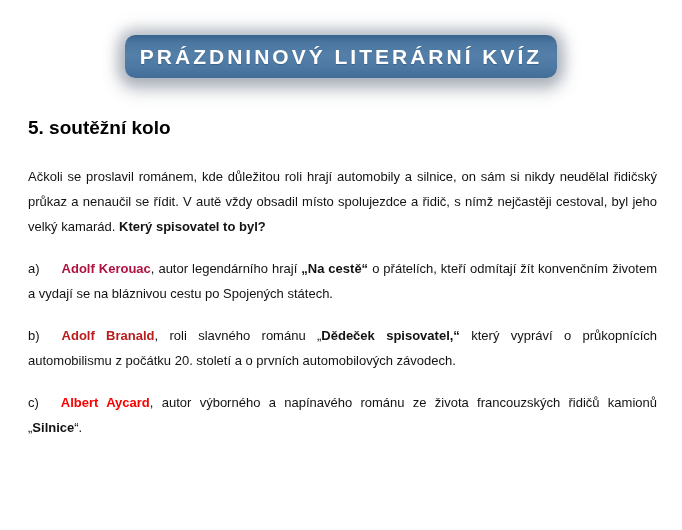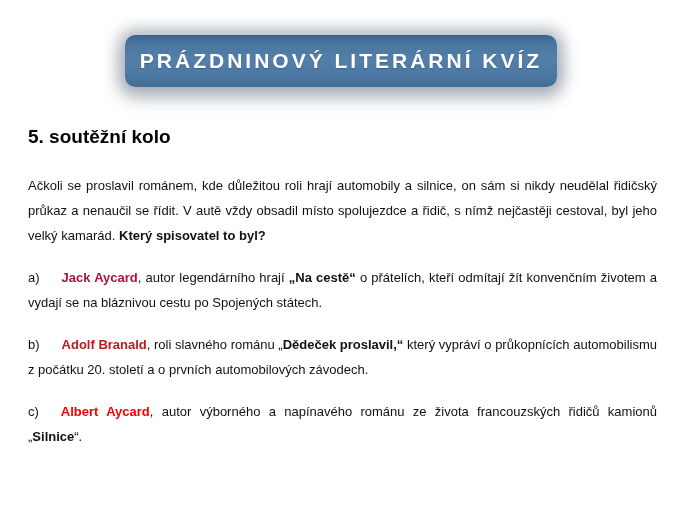--- a/index.html
+++ b/index.html
@@ -14,21 +14,21 @@
     font-family: "Liberation Sans", "DejaVu Sans", sans-serif;
     color: #111111;
   }
   .page {
     width: 682px;
     height: 530px;
     background: #ffffff;
   }
   .banner {
     width: 432px;
-    height: 52px;
+    height: 43px;
     margin: 35px auto 4px auto;
     border-radius: 10px;
     background: linear-gradient(180deg, #38648e 0%, #4a76a0 18%, #537fa9 46%, #4d79a4 72%, #426d97 100%);
     box-shadow:
       0 0 14px 7px rgba(128, 138, 152, 0.50),
       0 9px 18px 3px rgba(128, 138, 152, 0.38);
     display: flex;
     align-items: center;
     justify-content: center;
   }
@@ -72,20 +72,20 @@
   <div class="banner">
     <span class="banner-title">PRÁZDNINOVÝ LITERÁRNÍ KVÍZ</span>
   </div>
 
   <div class="content">
 
     <p class="kolo-heading">5. soutěžní kolo</p>
 
     <p class="para"><span class="runs"><span>Ačkoli se proslavil románem, kde důležitou roli hrají automobily a silnice, on sám si nikdy neudělal řidičský průkaz a nenaučil se řídit. V autě vždy obsadil místo spolujezdce a řidič, s nímž nejčastěji cestoval, byl jeho velký kamarád. </span><span style="font-weight: bold;">Který spisovatel to byl?</span></span></p>
 
-    <p class="para option"><span class="opt-label">a)</span><span class="runs"><span style="font-weight: bold; color: rgb(176, 18, 64);">Jack Aycard</span><span>, autor legendárního hrají </span><span style="font-weight: bold;">„Na cestě“</span><span> o přátelích, kteří odmítají žít konvenčním životem a vydají se na bláznivou cestu po Spojených státech.</span></span></p>
+    <p class="para option"><span class="opt-label">a)</span><span class="runs"><span style="font-weight: bold; color: rgb(176, 18, 64);">Adolf Kerouac</span><span>, autor legendárního hrají </span><span style="font-weight: bold;">„Na cestě“</span><span> o přátelích, kteří odmítají žít konvenčním životem a vydají se na bláznivou cestu po Spojených státech.</span></span></p>
 
-    <p class="para option"><span class="opt-label">b)</span><span class="runs"><span style="font-weight: bold; color: #b91c1c;">Adolf Branald</span><span>, roli slavného románu „</span><span style="font-weight: bold;">Dědeček proslavil,“</span><span> který vypráví o průkopnících automobilismu z počátku 20. století a o prvních automobilových závodech.</span></span></p>
+    <p class="para option"><span class="opt-label">b)</span><span class="runs"><span style="font-weight: bold; color: #b91c1c;">Adolf Branald</span><span>, roli slavného románu „</span><span style="font-weight: bold;">Dědeček spisovatel,“</span><span> který vypráví o průkopnících automobilismu z počátku 20. století a o prvních automobilových závodech.</span></span></p>
 
     <p class="para option"><span class="opt-label">c)</span><span class="runs"><span style="font-weight: bold; color: rgb(251, 0, 0);">Albert Aycard</span><span>, autor výborného a napínavého románu ze života francouzských řidičů kamionů „</span><span style="font-weight: bold;">Silnice</span><span>“.</span></span></p>
 
   </div>
 </div>
 
 </body></html>

